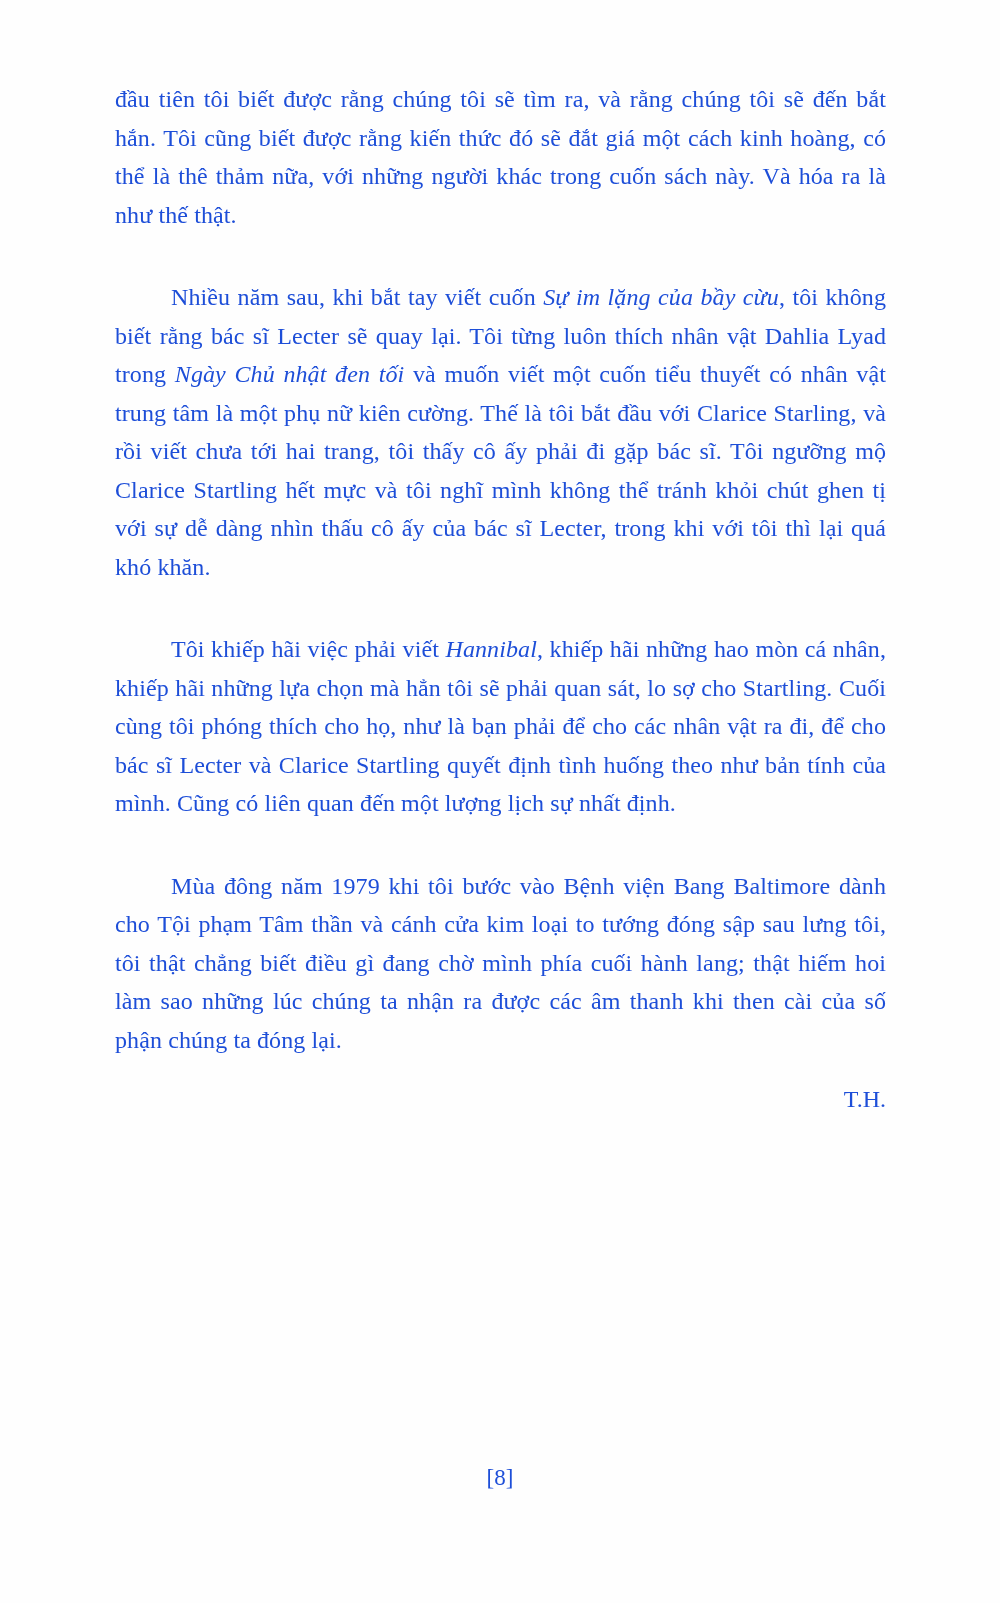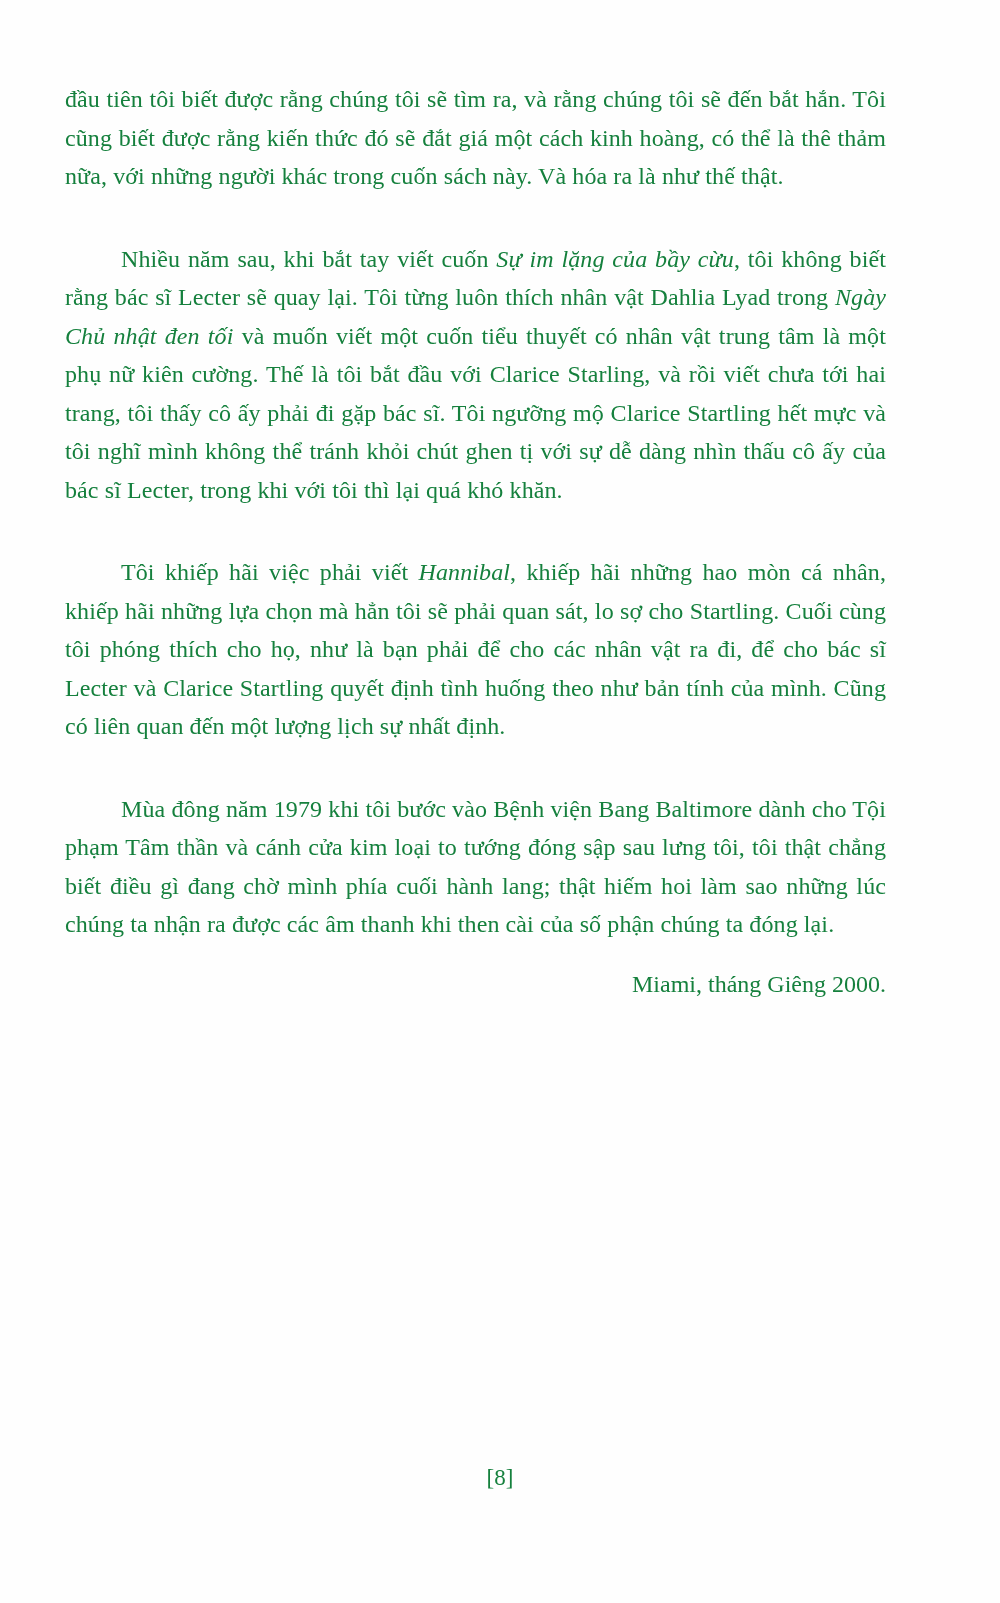--- a/index.html
+++ b/index.html
@@ -3,23 +3,23 @@
 <meta charset="utf-8">
 <style>
   * { box-sizing: border-box; }
   html, body { margin: 0; padding: 0; background: #e9e9e9; }
   .page {
     position: relative;
     width: 1000px;
     height: 1603px;
     margin: 0 auto;
     background: #fefefe;
-    color: #15803d;
+    color: #1d4ed8;
     font-family: "Liberation Serif", "DejaVu Serif", serif;
-    padding: 80px 114px 0 65px;
+    padding: 80px 114px 0 115px;
     overflow: hidden;
   }
   .body-text p {
     margin: 0;
     font-size: 24px;
     line-height: 38.5px;
     text-align: justify;
     text-indent: 0;
     letter-spacing: 0.1px;
   }
@@ -44,16 +44,16 @@
 <body>
 
 <div class="page">
   <div class="body-text" id="body-text">
       <p><span>đầu tiên tôi biết được rằng chúng tôi sẽ tìm ra, và rằng chúng tôi sẽ đến bắt hắn. Tôi cũng biết được rằng kiến thức đó sẽ đắt giá một cách kinh hoàng, có thể là thê thảm nữa, với những người khác trong cuốn sách này. Và hóa ra là như thế thật.</span></p>
       <p class="indent"><span>Nhiều năm sau, khi bắt tay viết cuốn </span><span class="italic">Sự im lặng của bầy cừu</span><span>, tôi không biết rằng bác sĩ Lecter sẽ quay lại. Tôi từng luôn thích nhân vật Dahlia Lyad trong </span><span class="italic">Ngày Chủ nhật đen tối</span><span> và muốn viết một cuốn tiểu thuyết có nhân vật trung tâm là một phụ nữ kiên cường. Thế là tôi bắt đầu với Clarice Starling, và rồi viết chưa tới hai trang, tôi thấy cô ấy phải đi gặp bác sĩ. Tôi ngưỡng mộ Clarice Startling hết mực và tôi nghĩ mình không thể tránh khỏi chút ghen tị với sự dễ dàng nhìn thấu cô ấy của bác sĩ Lecter, trong khi với tôi thì lại quá khó khăn.</span></p>
       <p class="indent"><span>Tôi khiếp hãi việc phải viết </span><span class="italic">Hannibal</span><span>, khiếp hãi những hao mòn cá nhân, khiếp hãi những lựa chọn mà hẳn tôi sẽ phải quan sát, lo sợ cho Startling. Cuối cùng tôi phóng thích cho họ, như là bạn phải để cho các nhân vật ra đi, để cho bác sĩ Lecter và Clarice Startling quyết định tình huống theo như bản tính của mình. Cũng có liên quan đến một lượng lịch sự nhất định.</span></p>
       <p class="indent"><span>Mùa đông năm 1979 khi tôi bước vào Bệnh viện Bang Baltimore dành cho Tội phạm Tâm thần và cánh cửa kim loại to tướng đóng sập sau lưng tôi, tôi thật chẳng biết điều gì đang chờ mình phía cuối hành lang; thật hiếm hoi làm sao những lúc chúng ta nhận ra được các âm thanh khi then cài của số phận chúng ta đóng lại.</span></p>
     </div>
   <div class="signature">
-    <div>Miami, tháng Giêng 2000.</div>
+    <div>T.H.</div>
   </div>
   <div class="page-number">[8]</div>
 </div>
 
 </body></html>

